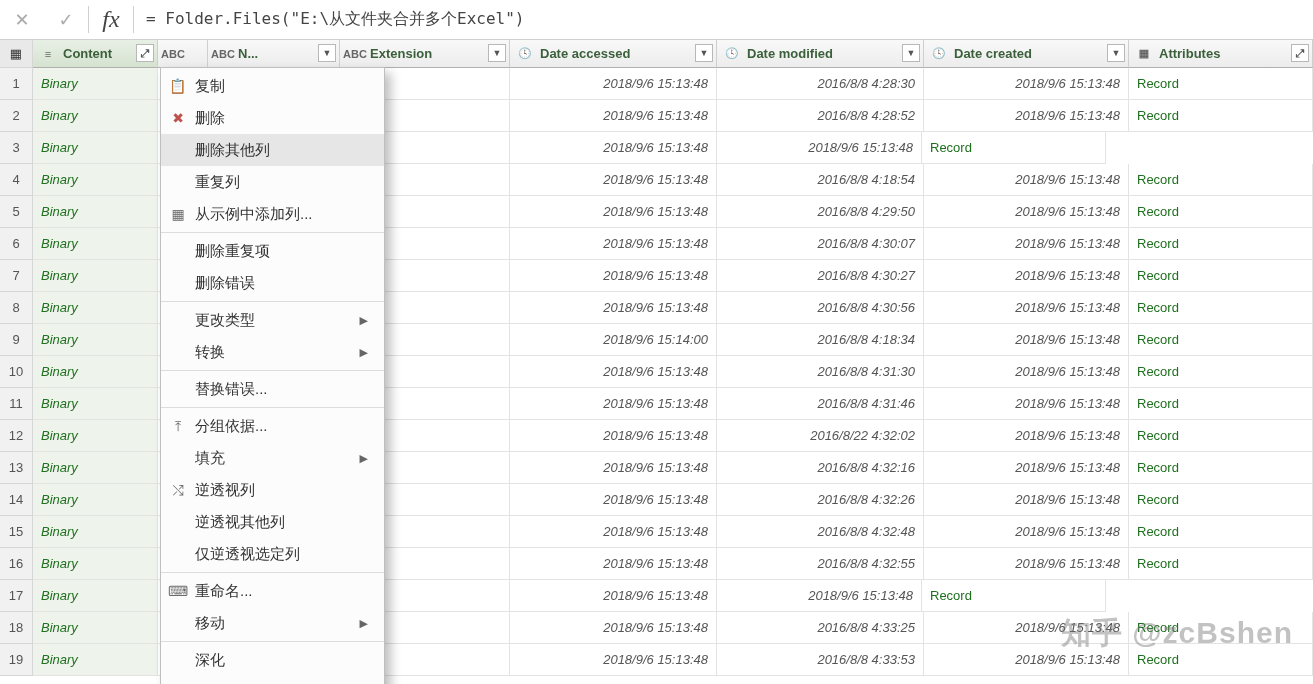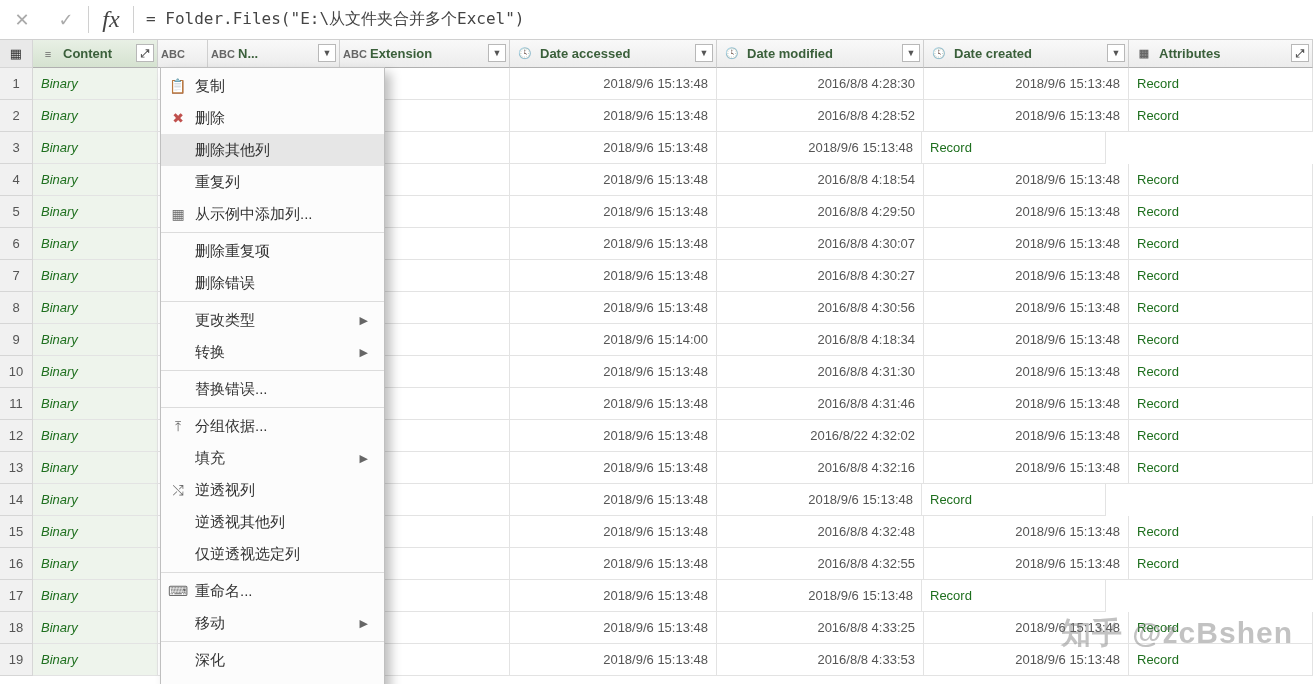--- a/index.html
+++ b/index.html
@@ -128,21 +128,21 @@
   }
   .cell.num {
     background:#f1f1f1;
     justify-content:center;
     color:#555;
     border-right:1px solid #d6d6d6;
     border-bottom:1px solid #d6d6d6;
   }
   .cell.content { color:#1e6f1e; font-style:italic; background:#eef4ec; }
   .cell.attr { color:#1e6f1e; }
-  .cell.date { justify-content:flex-end; color:#555; }
+  .cell.date { justify-content:flex-end; font-style:italic; color:#555; }
   .cell.empty { background:#fff;}
 
   
   .ctx {
     position:absolute;
     left:160px;
     top:67px;
     width:225px;
     background:#fcfcfc;
     border:1px solid #bfbfbf;
@@ -388,20 +388,21 @@
         <div class="cell date col-crt">2018/9/6 15:13:48</div>
         <div class="cell attr col-attr">Record</div>
       </div>
       <div class="body-row">
         <div class="cell num rownum-col">14</div>
         <div class="cell content col-content">Binary</div>
         <div class="cell empty col-name"></div>
         <div class="cell empty col-name2"></div>
         <div class="cell empty col-ext"></div>
         <div class="cell date col-acc">2018/9/6 15:13:48</div>
+        <div class="cell date col-mod">2016/8/8 4:32:26</div>
         <div class="cell date col-crt">2018/9/6 15:13:48</div>
         <div class="cell attr col-attr">Record</div>
       </div>
       <div class="body-row">
         <div class="cell num rownum-col">15</div>
         <div class="cell content col-content">Binary</div>
         <div class="cell empty col-name"></div>
         <div class="cell empty col-name2"></div>
         <div class="cell empty col-ext"></div>
         <div class="cell date col-acc">2018/9/6 15:13:48</div>

